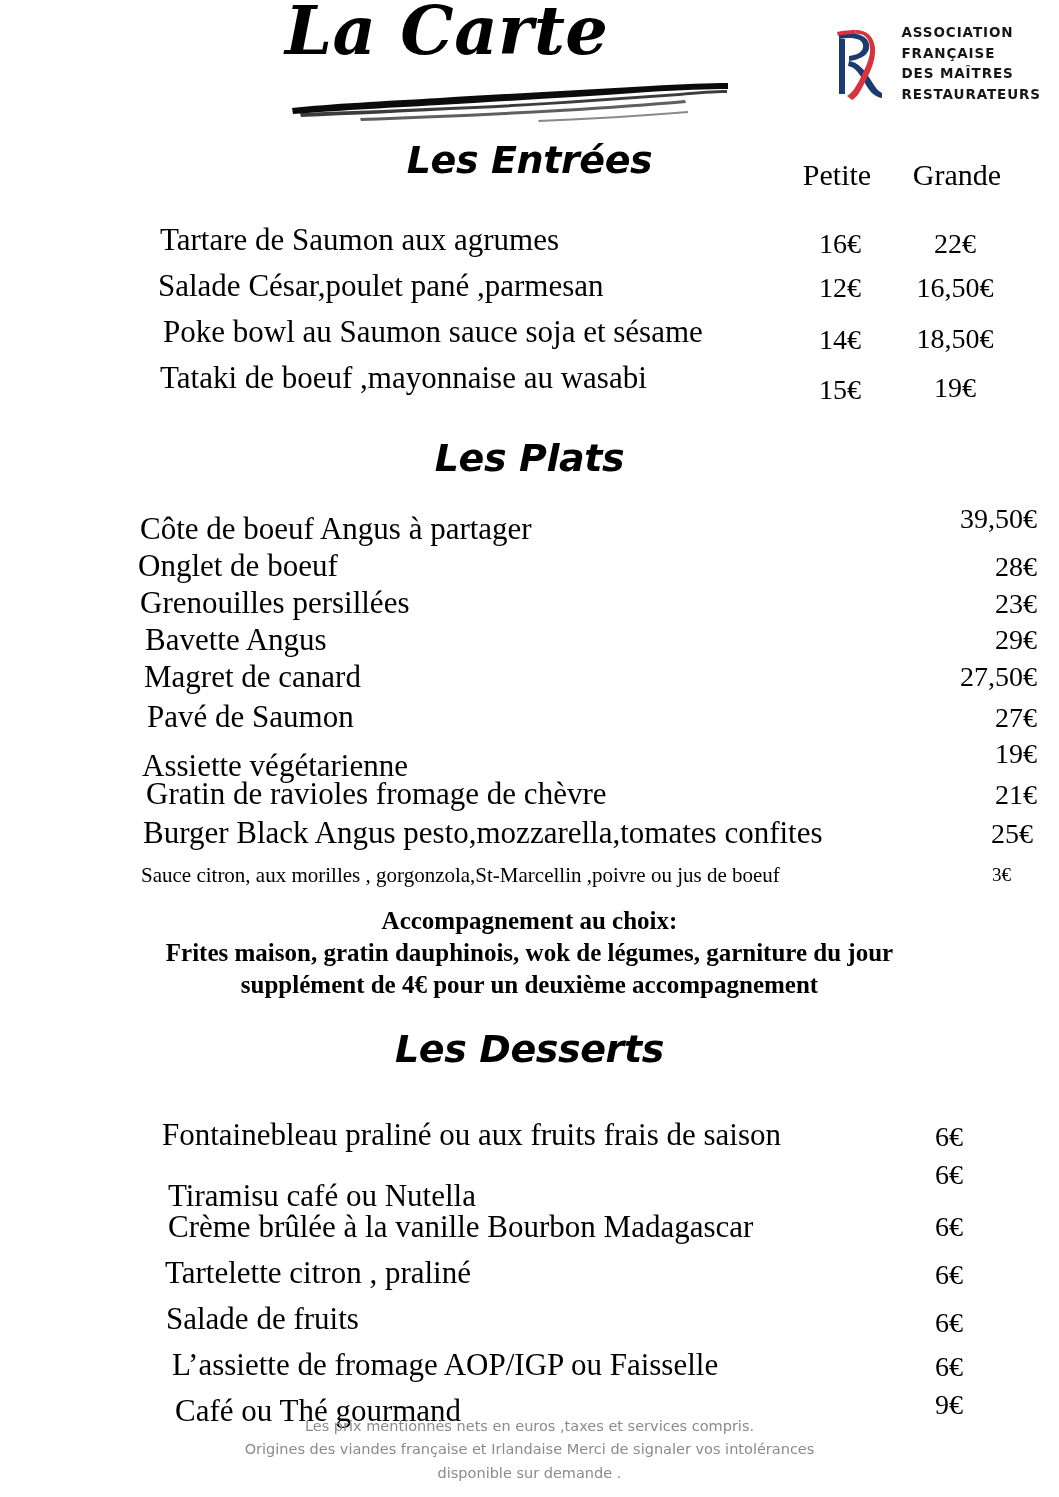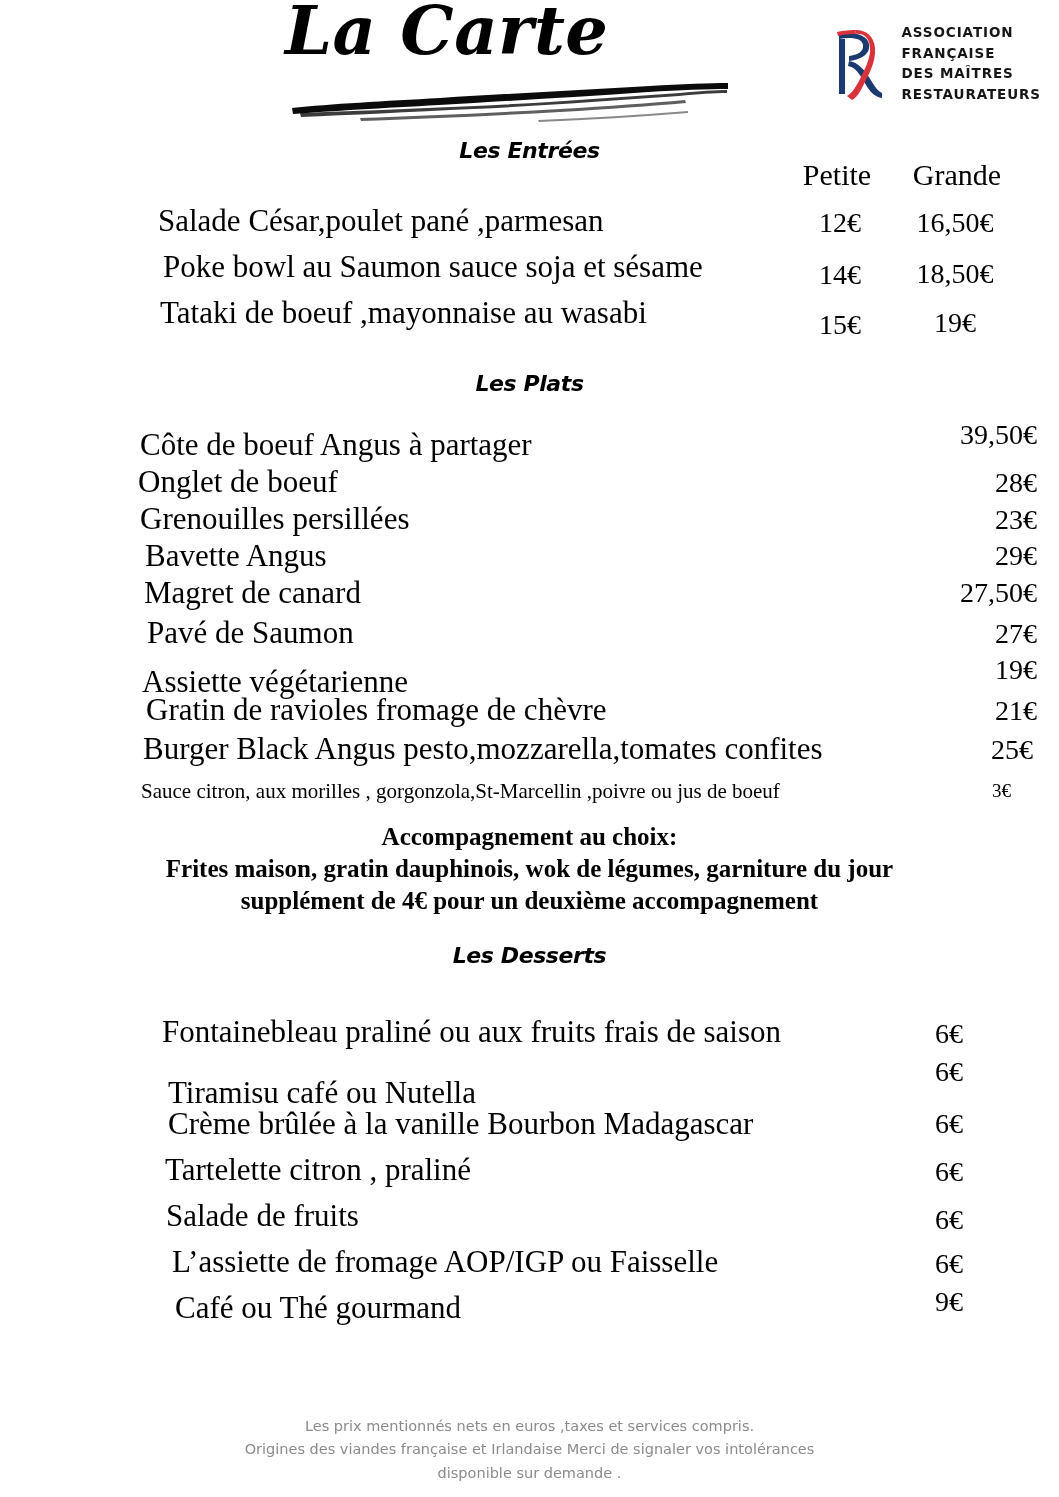--- a/index.html
+++ b/index.html
@@ -64,21 +64,21 @@
     letter-spacing: 0.9px;
     color: #161616;
     white-space: nowrap;
   }
 
   
   .section-head {
     font-family: "DejaVu Sans", "Liberation Sans", sans-serif;
     font-style: italic;
     font-weight: bold;
-    font-size: 22px;
+    font-size: 38px;
     text-align: center;
     letter-spacing: -0.4px;
   }
 
   
   .dish, .col-head, .price {
     font-family: "Liberation Serif", "DejaVu Serif", serif;
   }
 
   
@@ -239,20 +239,25 @@
 
     <div class="section-head" style="margin-top:8px;">Les Entrées</div>
 
     <div class="colheads">
       <div class="col-head ch-petite">Petite</div>
       <div class="col-head ch-grande">Grande</div>
     </div>
 
     <div style="height:42px;"></div>
 
+    <div class="erow">
+      <div class="dish" style="left:160px;">Tartare de Saumon aux agrumes</div>
+      <div class="p1" style="top:6px;">16€</div>
+      <div class="p2" style="top:6px;">22€</div>
+    </div>
 
     <div class="erow">
       <div class="dish" style="left:158px;">Salade César,poulet pané ,parmesan</div>
       <div class="p1" style="top:4px;">12€</div>
       <div class="p2" style="top:4px;">16,50€</div>
     </div>
 
     <div class="erow">
       <div class="dish" style="left:163px;">Poke bowl au Saumon sauce soja et sésame</div>
       <div class="p1" style="top:10px;">14€</div>

